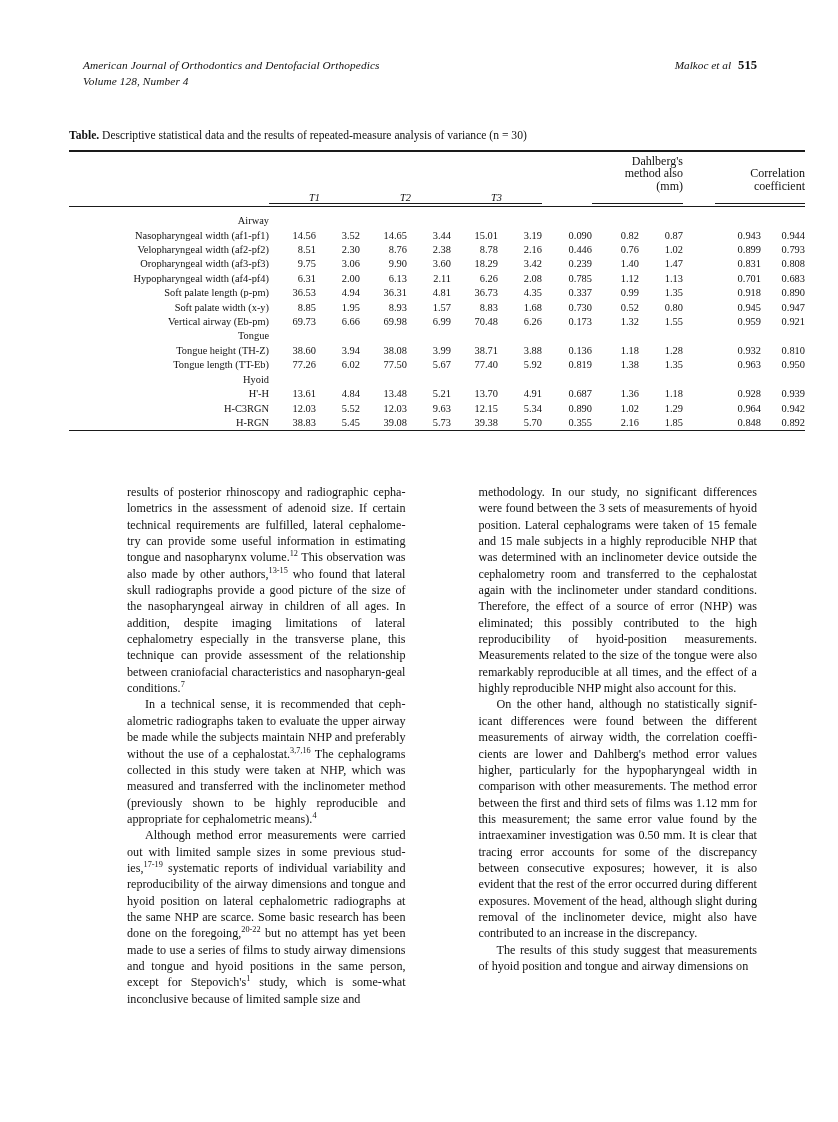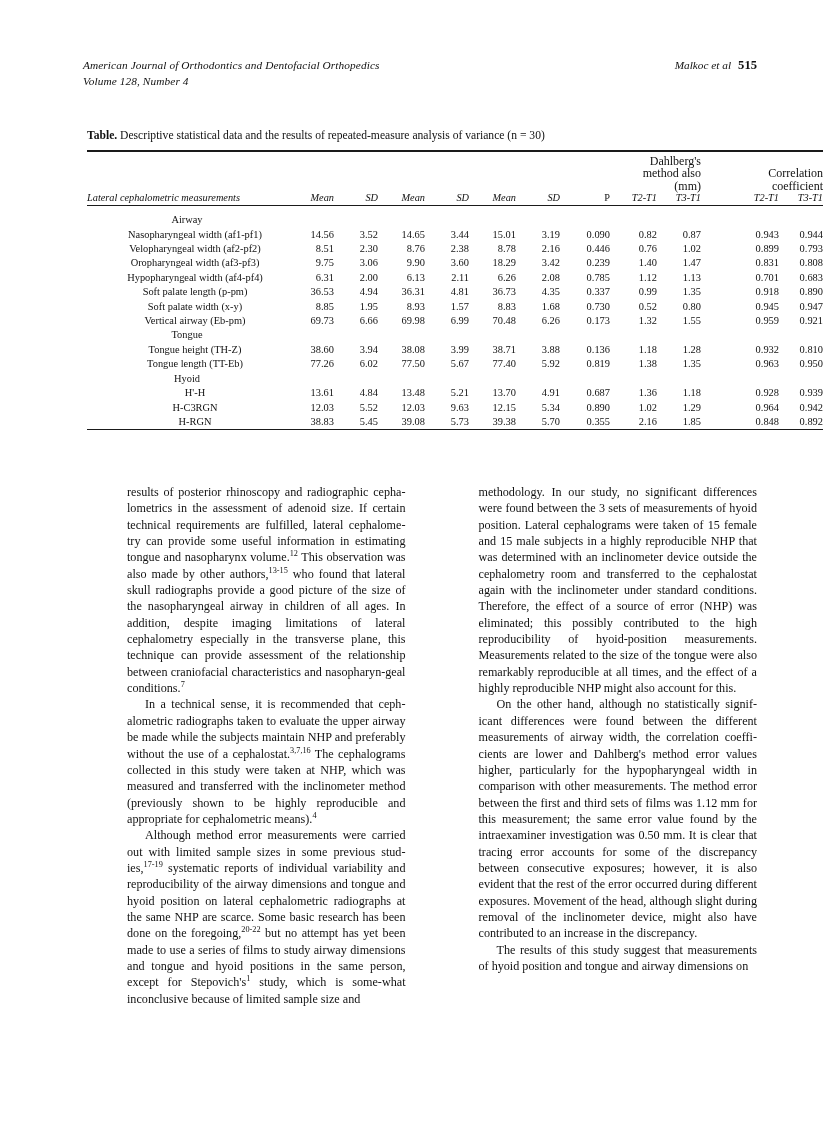--- a/index.html
+++ b/index.html
@@ -51,21 +51,21 @@
     font-weight: bold;
     font-style: normal;
     font-size: 12.6px;
     margin-left: 7px;
     margin-top: 32px;
   }
 
   
   .table-block {
     position: absolute;
-    left: 87px;
+    left: 69px;
     top: 128px;
     width: 674px;
   }
   .table-caption {
     font-size: 11.6px;
     line-height: 15px;
     margin-bottom: 7px;
     white-space: nowrap;
   }
   .table-caption .cap-label {
@@ -120,21 +120,21 @@
   }
   .spacer-row td { height: 7px; }
 
   td.num {
     text-align: right;
     font-size: 10.4px;
     line-height: 14.4px;
     font-variant-numeric: lining-nums;
   }
   td.meas {
-    text-align: center;
+    text-align: right;
     font-size: 10.4px;
     line-height: 14.4px;
     white-space: nowrap;
   }
   tr.section td.meas {
     padding-left: 0px;
   }
   tr.datarow td.meas {
     padding-left: 16px;
   }
@@ -222,36 +222,31 @@
             <div>method also</div>
             <div>(mm)</div>
           </td>
           <td></td>
           <td colspan="2" class="grp-multiline">
             <div>Correlation</div>
             <div>coefficient</div>
           </td>
         </tr>
 
-
         <tr>
-          <td class="rowhead-label">Lateral cephalometric measurements</td>
-          <td class="colhead">Mean</td>
-          <td class="colhead">SD</td>
-          <td class="colhead">Mean</td>
-          <td class="colhead">SD</td>
-          <td class="colhead">Mean</td>
-          <td class="colhead">SD</td>
-          <td class="colhead plain">P</td>
-          <td class="colhead">T2-T1</td>
-          <td class="colhead">T3-T1</td>
-          <td></td>
-          <td class="colhead">T2-T1</td>
-          <td class="colhead">T3-T1</td>
+          <td></td>
+          <td colspan="2" class="grp-label grp-underline">T1</td>
+          <td colspan="2" class="grp-label grp-underline">T2</td>
+          <td colspan="2" class="grp-label grp-underline">T3</td>
+          <td></td>
+          <td colspan="2" class="grp-label grp-underline">&nbsp;</td>
+          <td></td>
+          <td colspan="2" class="grp-label grp-underline">&nbsp;</td>
         </tr>
+
 
         <tr class="rule-head">
             <td colspan="13"></td>
           </tr>
         <tr class="spacer-row">
             <td colspan="13"></td>
           </tr>
       </tbody>
 
       <tbody id="table-body">

